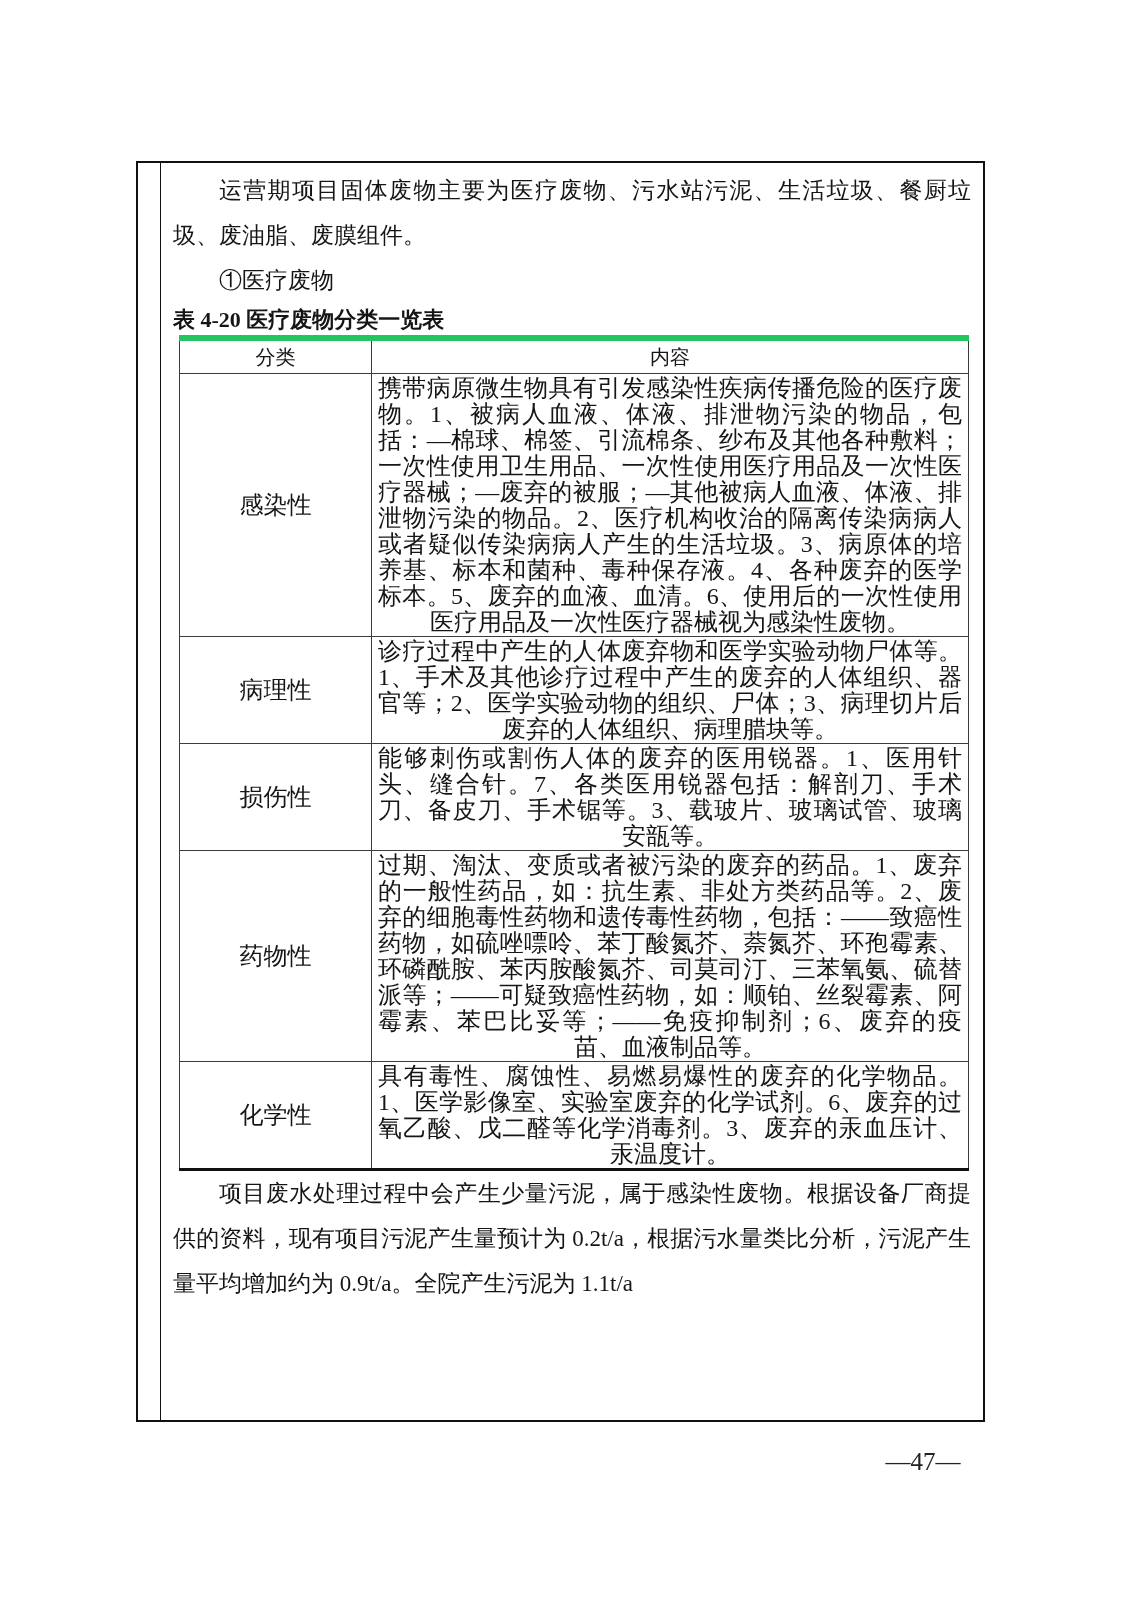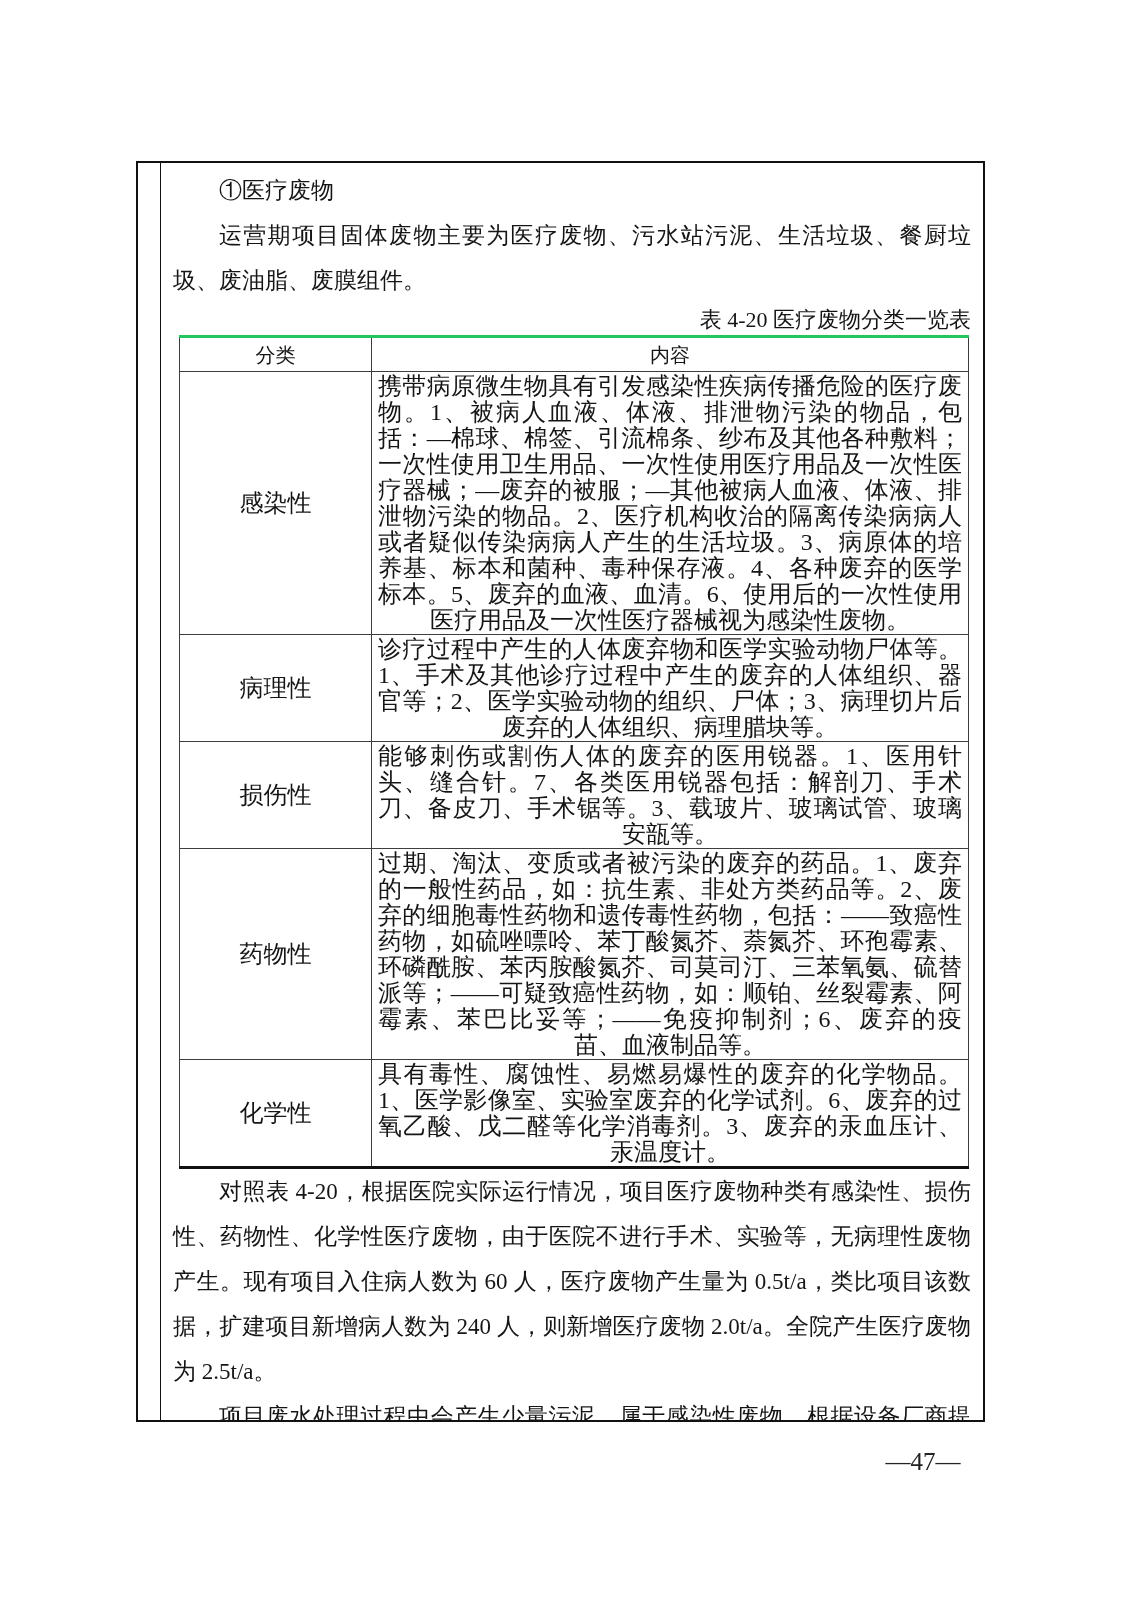--- a/index.html
+++ b/index.html
@@ -20,27 +20,27 @@
     border-right:1px solid #111;
   }
   .main-cell {
     flex:1; padding:5px 12px 0 12px; overflow:hidden;
   }
   .para {
     font-size:23px; line-height:45px;
     text-indent:2em; text-align:justify;
   }
   .tbl-title {
-    text-align:right; font-weight:normal;
+    text-align:left; font-weight:bold;
     font-size:22px; line-height:30px; margin-top:2px;
   }
   table.waste-table {
     width:calc(100% - 8px); margin-left:6px;
     border-collapse:collapse;
-    border-top:3px solid #22c55e; border-bottom:3px solid #111;
+    border-top:6px solid #22c55e; border-bottom:3px solid #111;
   }
   table.waste-table th, table.waste-table td {
     border:1px solid #3d3d3d;
     font-size:24px; line-height:26px; font-weight:normal;
   }
   table.waste-table th { height:35px; text-align:center; font-size:20px; }
   td.cat-cell { width:192px; text-align:center; font-size:20px; }
   td.content-cell {
     padding:1px 6px;
     text-align:justify; text-align-last:center;
@@ -50,22 +50,22 @@
     text-align:center; font-size:25px; color:#222;
   }
 </style>
 </head>
 <body>
 
 <div class="doc-box">
   <div class="gutter"></div>
   <div class="main-cell">
 
+    <p class="para">运营期项目固体废物主要为医疗废物、污水站污泥、生活垃圾、餐厨垃圾、废油脂、废膜组件。</p>
     <p class="para">①医疗废物</p>
-    <p class="para">运营期项目固体废物主要为医疗废物、污水站污泥、生活垃圾、餐厨垃圾、废油脂、废膜组件。</p>
 
     <div class="tbl-title">表 4-20 医疗废物分类一览表</div>
 
     <table class="waste-table">
       <thead>
         <tr>
           <th>分类</th>
           <th>内容</th>
         </tr>
       </thead>
@@ -86,19 +86,18 @@
           <td class="cat-cell">药物性</td>
           <td class="content-cell">过期、淘汰、变质或者被污染的废弃的药品。1、废弃的一般性药品，如：抗生素、非处方类药品等。2、废弃的细胞毒性药物和遗传毒性药物，包括：——致癌性药物，如硫唑嘌呤、苯丁酸氮芥、萘氮芥、环孢霉素、环磷酰胺、苯丙胺酸氮芥、司莫司汀、三苯氧氨、硫替派等；——可疑致癌性药物，如：顺铂、丝裂霉素、阿霉素、苯巴比妥等；——免疫抑制剂；6、废弃的疫苗、血液制品等。</td>
         </tr>
         <tr>
           <td class="cat-cell">化学性</td>
           <td class="content-cell">具有毒性、腐蚀性、易燃易爆性的废弃的化学物品。1、医学影像室、实验室废弃的化学试剂。6、废弃的过氧乙酸、戊二醛等化学消毒剂。3、废弃的汞血压计、汞温度计。</td>
         </tr>
       </tbody>
     </table>
 
-    <p class="para">对照表 4-20，根据医院实际运行情况，项目医疗废物种类有感染性、损伤性、药物性、化学性医疗废物，由于医院不进行手术、实验等，无病理性废物产生。现有项目入住病人数为 60 人，医疗废物产生量为 0.5t/a，类比项目该数据，扩建项目新增病人数为 240 人，则新增医疗废物 2.0t/a。全院产生医疗废物为 2.5t/a。</p>
     <p class="para">项目废水处理过程中会产生少量污泥，属于感染性废物。根据设备厂商提供的资料，现有项目污泥产生量预计为 0.2t/a，根据污水量类比分析，污泥产生量平均增加约为 0.9t/a。全院产生污泥为 1.1t/a</p>
 
   </div>
 </div>
 
 <div class="page-num">—47—</div>
 
 </body></html>

